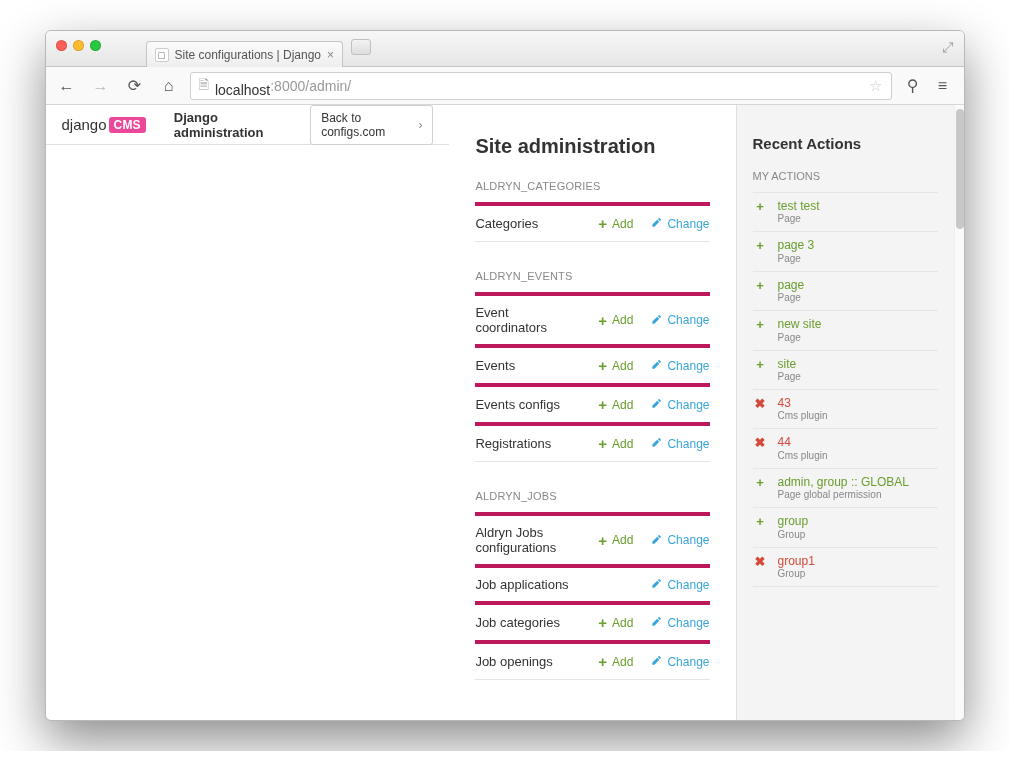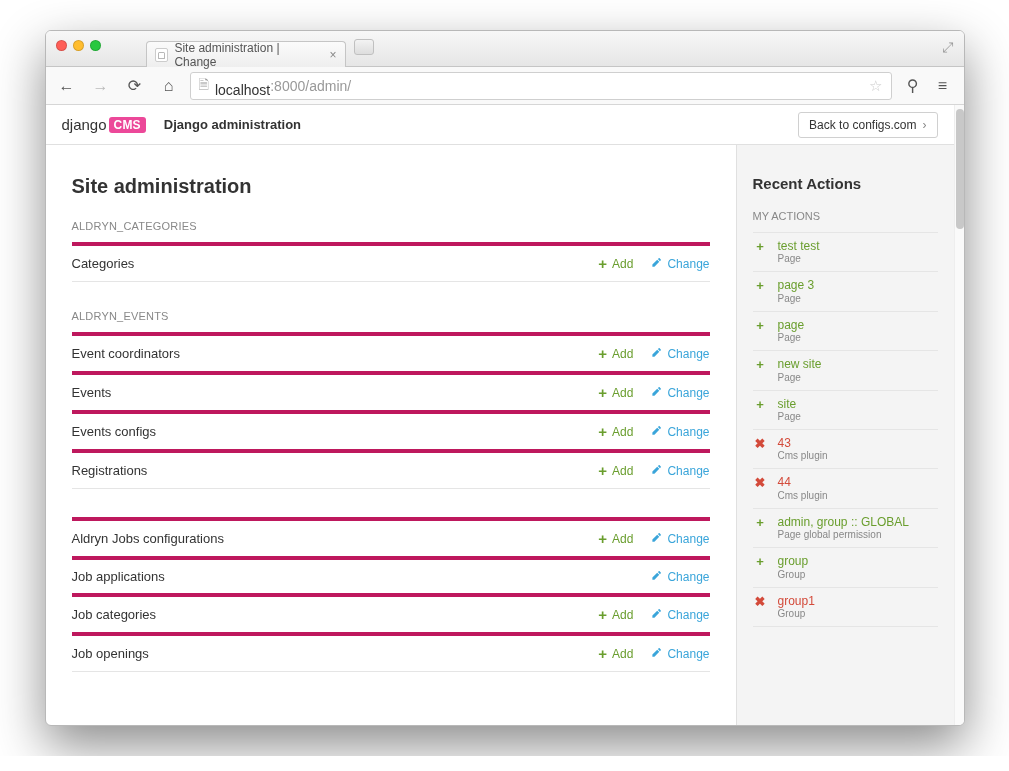--- a/index.html
+++ b/index.html
@@ -107,21 +107,21 @@
     align-items:center;
     padding:0 16px;
     gap:18px;
   }
   .logo-wrap { display:flex; align-items:center; gap:0;}
   .logo-text { font-weight:400; color:#333; font-size:15px;}
   .logo-badge {
     background:#ec4899;color:#fff;font-weight:700;font-size:12px;
     padding:1px 5px;border-radius:3px;margin-left:2px;letter-spacing:0.2px;
   }
-  .admin-title { font-size:13px; font-weight:700; color:#333;}
+  .admin-title { font-size:13px; font-weight:700; color:#333;margin-left:10px;}
   .back-btn {
     margin-left:auto;
     border:1px solid #d0d0d0;
     border-radius:3px;
     padding:5px 10px;
     font-size:12px;
     color:#333;
     background:#fff;
     display:flex;align-items:center;gap:6px;
   }
@@ -195,21 +195,21 @@
 <div class="browser-shell">
 
   <div class="titlebar">
     <div class="traffic-lights">
       <div class="light close-l"></div>
       <div class="light min-l"></div>
       <div class="light max-l"></div>
     </div>
     <div class="tab">
       <span class="tab-favicon">▢</span>
-      <span>Site administration | Change</span>
+      <span>Site configurations | Django</span>
       <span class="tab-close">×</span>
     </div>
     <div class="newtab"></div>
     <div class="titlebar-right">⤢</div>
   </div>
 
   <div class="toolbar">
     <div class="navbtn">←</div>
     <div class="navbtn disabled">→</div>
     <div class="navbtn">⟳</div>
@@ -221,21 +221,21 @@
       <span class="addr-gray">/admin/</span>
       <span class="addr-star">☆</span>
     </div>
     <div class="tool-right">
       <div class="navbtn">⚲</div>
       <div class="navbtn">≡</div>
     </div>
   </div>
 
   <div class="chrome-viewport">
-    <div class="content-scroll" style="flex-direction:column;flex:1;">
+    <div class="content-scroll" style="flex:1;">
       <div class="header-row">
         <div class="logo-wrap">
           <span class="logo-text">django</span>
           <span class="logo-badge">CMS</span>
         </div>
         <div class="admin-title">Django administration</div>
         <div class="back-btn">
           <span>Back to configs.com</span>
           <span class="chev">›</span>
         </div>
@@ -310,20 +310,21 @@
                   </div>
                   <div class="action-link change-link">
                     <span class="change-icon"><svg class="pencil" viewBox="0 0 16 16">
                         <path fill="#3aa5da" d="M2 11l7-7 3 3-7 7H2v-3zM10 3l1-1c.5-.5 1.3-.5 1.8 0l1.2 1.2c.5.5.5 1.3 0 1.8l-1 1-3-3z"></path>
                       </svg></span>
                     <span>Change</span>
                   </div>
                 </div>
               </div>
               <div class="app-section">
+                <div class="app-name">ALDRYN_JOBS</div>
                 <div class="model-row">
                   <div class="model-name">Aldryn Jobs configurations</div>
                   <div class="action-link add-link">
                     <span class="add-icon">+</span>
                     <span>Add</span>
                   </div>
                   <div class="action-link change-link">
                     <span class="change-icon"><svg class="pencil" viewBox="0 0 16 16">
                         <path fill="#3aa5da" d="M2 11l7-7 3 3-7 7H2v-3zM10 3l1-1c.5-.5 1.3-.5 1.8 0l1.2 1.2c.5.5.5 1.3 0 1.8l-1 1-3-3z"></path>
                       </svg></span>

